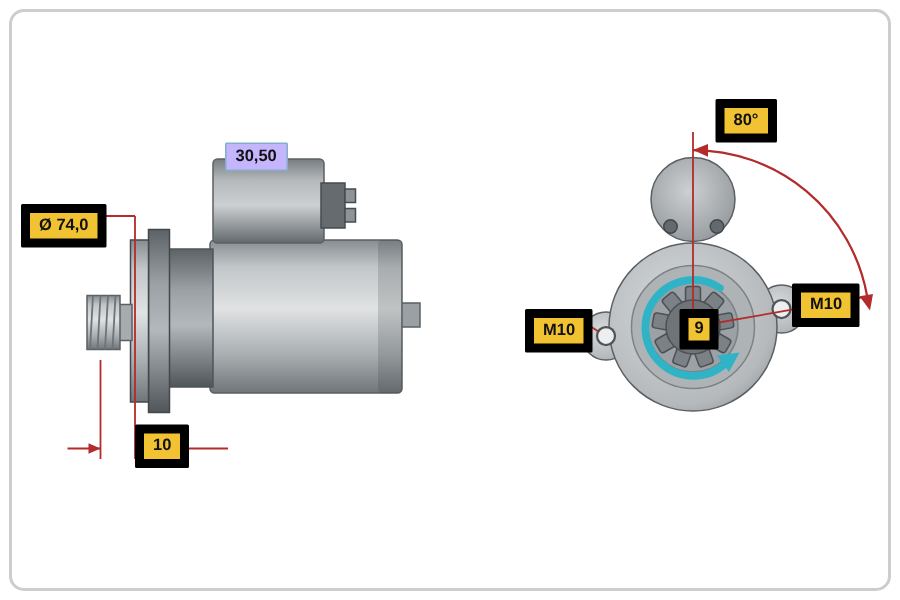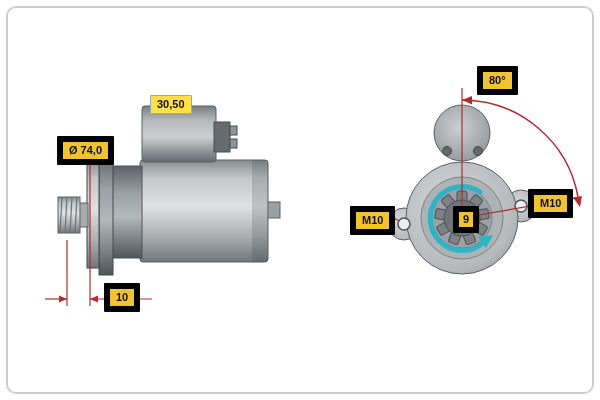--- a/index.html
+++ b/index.html
@@ -10,21 +10,21 @@
   .frame{
     position:absolute;left:6px;top:6px;right:6px;bottom:6px;
     border:2px solid #cdcdcd;border-radius:10px;pointer-events:none;
   }
   svg{position:absolute;left:0;top:0;}
   .lbl{
     position:absolute;font-size:11px;font-weight:bold;color:#111;
     padding:2px 6px;line-height:1.15;white-space:nowrap;border-radius:1px;
   }
   .lbl-yellow{background:#f1c232;border:6px solid #000000;}
-  .lbl-blue{background:#fde047;border:1px solid #86aecb;}
+  .lbl-blue{background:#c4b5fd;border:1px solid #86aecb;}
   .lbl-small{padding:1px 4px;}
 </style>
 </head>
 <body>
 
 <div class="canvas">
 
   <svg width="600" height="400" viewBox="0 0 600 400">
     <defs>
       <linearGradient id="gBody" x1="0" y1="0" x2="0" y2="1">
@@ -119,25 +119,25 @@
     <g stroke="#b42b2b" stroke-width="1.2" fill="none">
       <line x1="462" y1="88" x2="462" y2="218"></line>
       <line x1="462" y1="218" x2="576" y2="198"></line>
       <line x1="388" y1="214" x2="399" y2="221"></line>
       <path d="M 462 100 A 118 118 0 0 1 578 197" stroke-width="1.5"></path>
       <polygon points="462,100 472,96 472,104.5" fill="#b42b2b" stroke="none"></polygon>
       <polygon points="580,207 582,196 573,197.5" fill="#b42b2b" stroke="none"></polygon>
     </g>
   </svg>
 
-  <div class="lbl lbl-yellow" style="left:14px;top:136px;margin-left:43px;">Ø 74,0</div>
+  <div class="lbl lbl-yellow" style="left:14px;top:136px;">Ø 74,0</div>
 
   <div class="lbl lbl-blue" style="left:150px;top:95px;">30,50</div>
 
-  <div class="lbl lbl-yellow" style="left:104px;top:283px;">10</div>
+  <div class="lbl lbl-yellow" style="left:90px;top:283px;">10</div>
 
   <div class="lbl lbl-yellow" style="left:477px;top:66px;">80°</div>
 
   <div class="lbl lbl-yellow" style="left:350px;top:206px;">M10</div>
 
   <div class="lbl lbl-yellow" style="left:528px;top:189px;">M10</div>
 
   <div class="lbl lbl-yellow lbl-small" style="left:453px;top:206px;">9</div>
 
   <div class="frame"></div>

